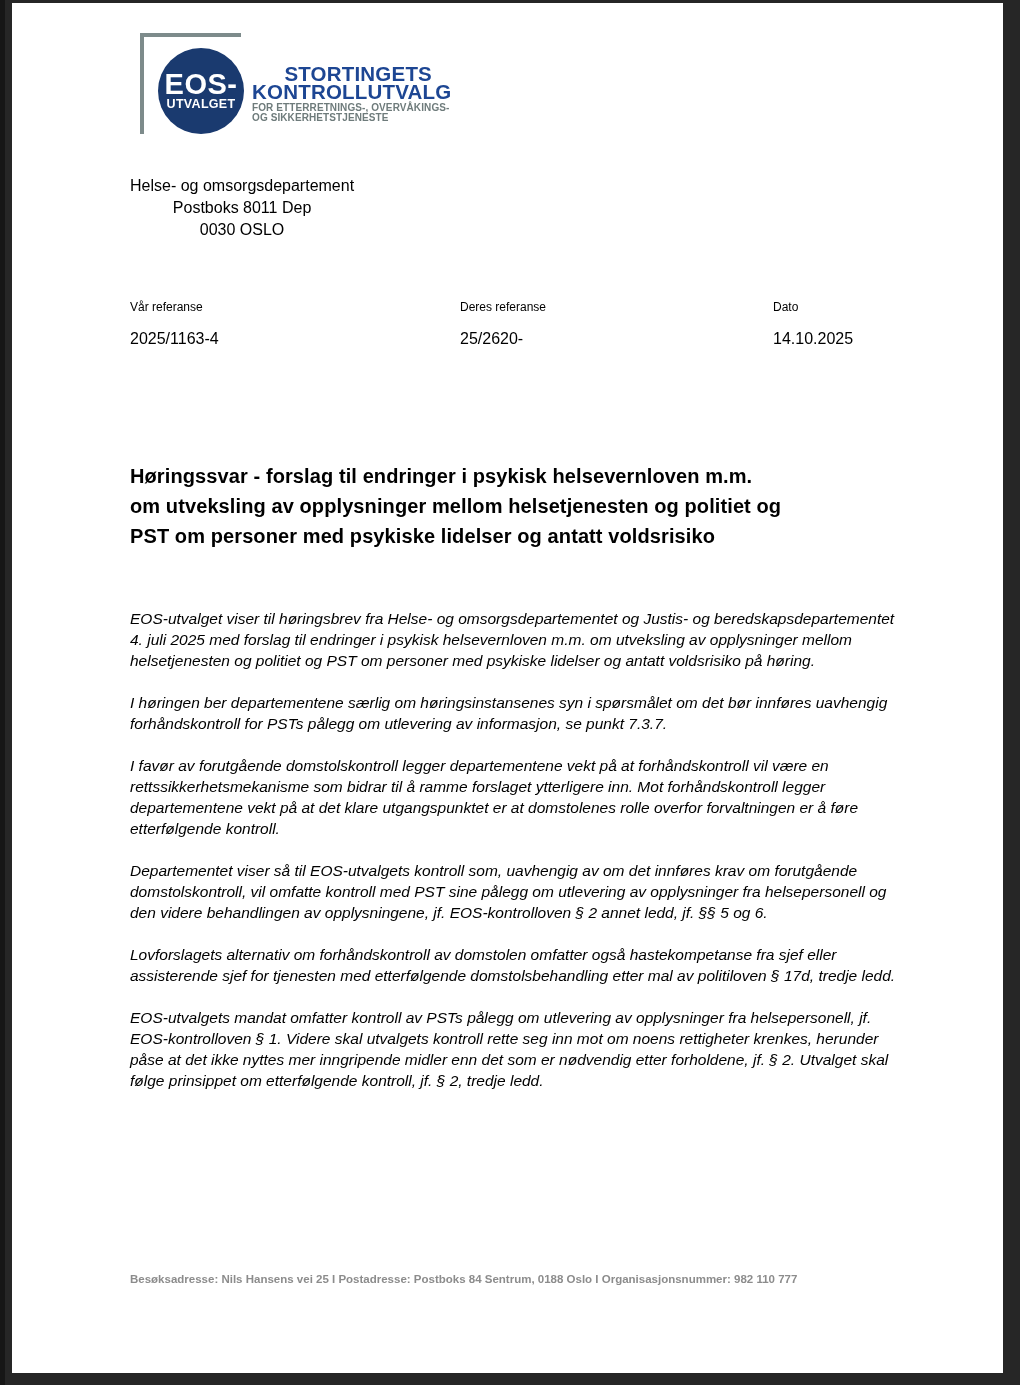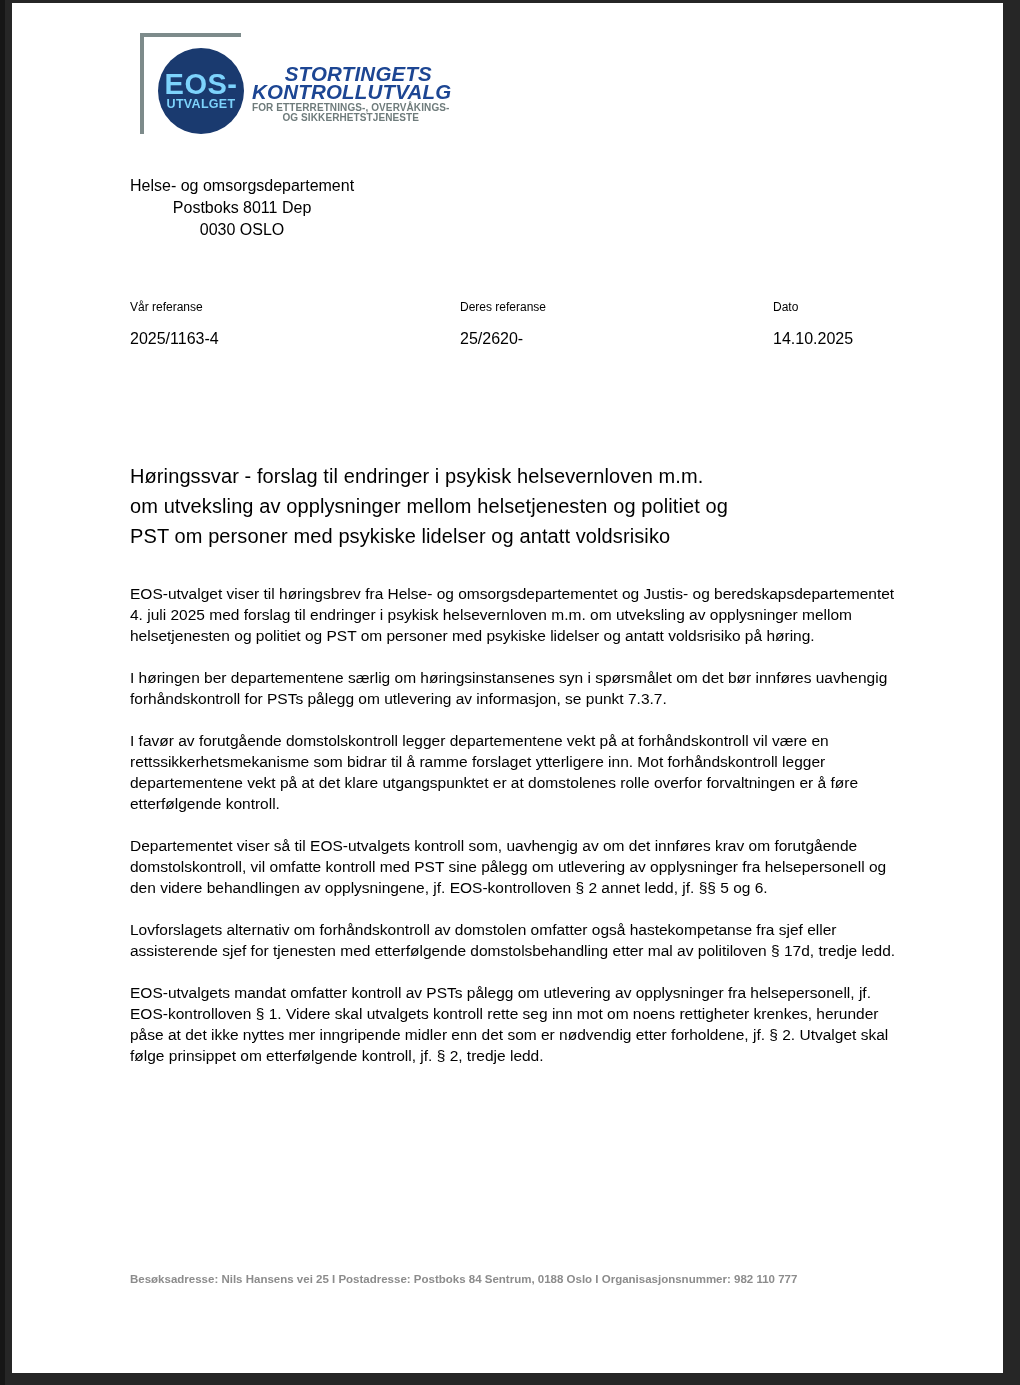--- a/index.html
+++ b/index.html
@@ -29,78 +29,76 @@
     position: absolute; left: 128px; top: 30px;
     width: 101px; height: 101px;
     border-top: 4px solid #7d8b8b;
     border-left: 4px solid #7d8b8b;
   }
   .logo-circle {
     position: absolute; left: 146px; top: 45px;
     width: 86px; height: 86px;
     border-radius: 50%;
     background: #1a3a6f;
-    color: #7dd3fc;
+    color: #ffffff;
     display: flex; flex-direction: column;
     align-items: center; justify-content: center;
     text-align: center;
   }
   .logo-circle .badge-main {
     font-size: 29px; font-weight: bold; line-height: 26px; letter-spacing: 0.5px;
   }
   .logo-circle .badge-sub {
     font-size: 12.5px; font-weight: bold; line-height: 14px; letter-spacing: 0.3px;
   }
   .org-name {
     position: absolute; left: 240px; top: 62px; width: 180px;
     text-align: right;
     color: #1d4693;
     font-weight: bold;
     font-size: 20.5px;
     line-height: 17.5px;
     letter-spacing: 0.2px;
     white-space: nowrap;
-    font-style: italic;
   }
   .org-name div { display: block; }
   .org-tagline {
     position: absolute; left: 240px; top: 100px;
     color: #6e7b7b;
     font-weight: bold;
     font-size: 10px;
     line-height: 9.8px;
     letter-spacing: 0.1px;
     white-space: pre-line;
-    text-align: center;
   }
   
   .recipient {
     position: absolute; left: 118px; top: 172px;
     font-size: 16px; line-height: 22px;
     white-space: pre-line;
     text-align: center;
   }
   
   .ref { position: absolute; top: 297px; }
   .ref-1 { left: 118px; }
   .ref-2 { left: 448px; }
   .ref-3 { left: 745px; margin-left: 16px; }
   .ref .ref-label { font-size: 12px; line-height: 14px; }
   .ref .ref-value { font-size: 16px; line-height: 18px; margin-top: 16px; }
   
   .letter-title {
     position: absolute; left: 118px; top: 458px; width: 782px;
-    font-size: 20px; font-weight: normal; line-height: 30px;
+    font-size: 20px; font-weight: bold; line-height: 30px;
     letter-spacing: 0.1px;
     white-space: pre-line;
   }
   
   .body-text {
-    position: absolute; left: 118px; top: 580px; width: 768px;
-    font-size: 15.5px; line-height: 21px;
+    position: absolute; left: 118px; top: 605px; width: 768px;
+    font-size: 15.5px; line-height: 21px; font-style: italic;
   }
   .body-text p { margin: 0 0 21px 0; }
   
   .footer {
     position: absolute; left: 118px; top: 1270px; width: 780px;
     color: #8c8c8c; font-weight: bold; font-size: 11.5px; line-height: 12px;
   }
   .footer .footer-line1 { margin-bottom: 13px; }
   .footer .email-link {
     color: #1a1a8f;

